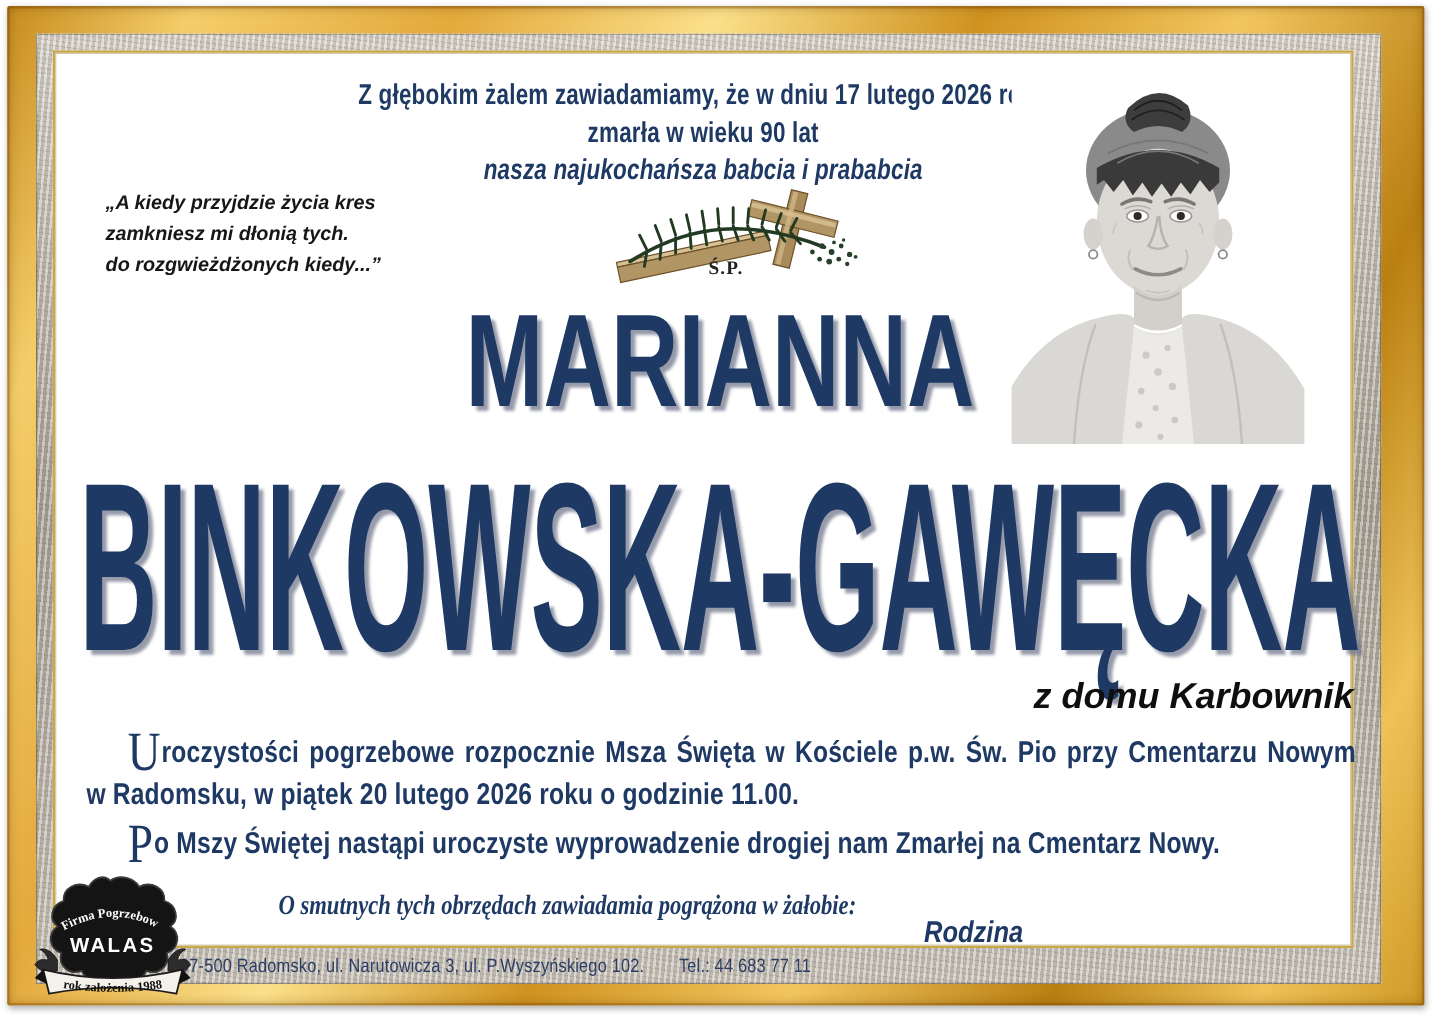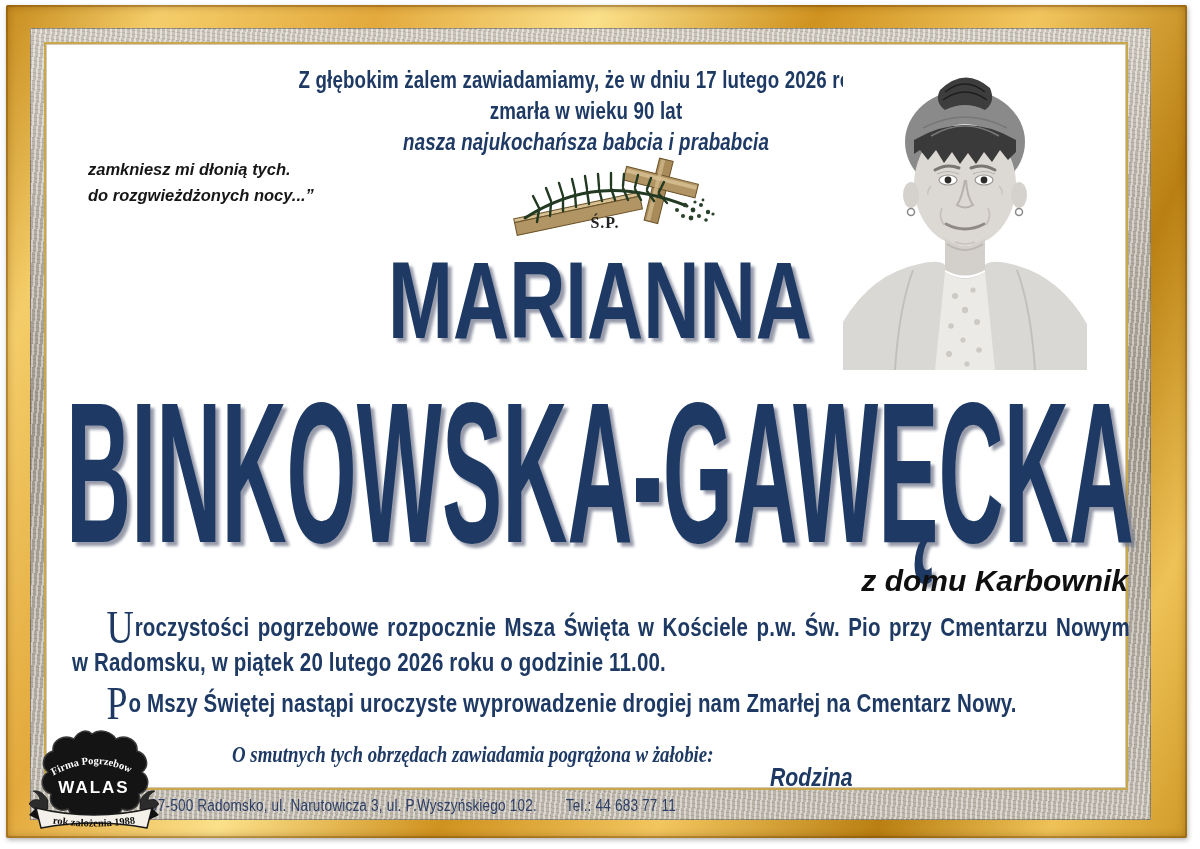--- a/index.html
+++ b/index.html
@@ -93,22 +93,23 @@
   <div class="abs frame-silver"></div>
   <div class="abs paper"></div>
 
   <div class="abs header">
     <div>Z głębokim żalem zawiadamiamy, że w dniu 17 lutego 2026 roku</div>
     <div>zmarła w wieku 90 lat</div>
     <div class="it">nasza najukochańsza babcia i prababcia</div>
   </div>
 
   <div class="abs quote">
+    <div>„A kiedy przyjdzie życia kres</div>
     <div>zamkniesz mi dłonią tych.</div>
-    <div>do rozgwieżdżonych nocy...”</div>
+    <div>do rozgwieżdżonych kiedy...”</div>
   </div>
 
   <svg class="abs" style="left:505px; top:158px;" width="218" height="88" viewBox="0 0 218 88">
 
     <g transform="rotate(-12 75 60)">
       <rect x="10" y="47" width="128" height="4" fill="#d7c093" stroke="#6b5228" stroke-width="1"></rect>
       <rect x="10" y="51" width="128" height="13" fill="#b29564" stroke="#6b5228" stroke-width="1"></rect>
     </g>
 
     <g transform="rotate(14 150 35)">

